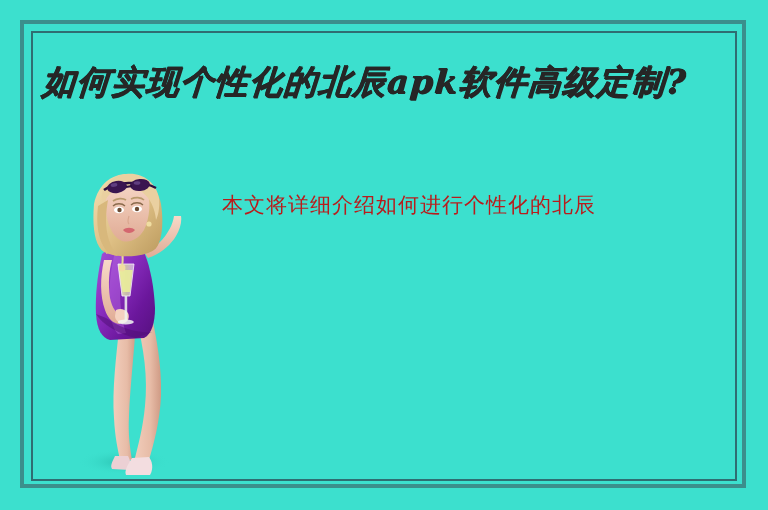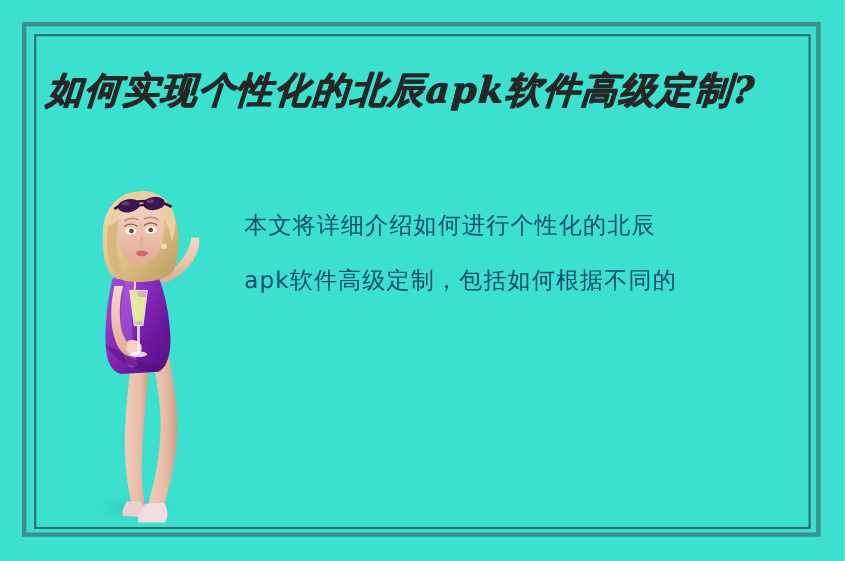--- a/index.html
+++ b/index.html
@@ -61,21 +61,21 @@
     transform: skewX(-4deg);
     transform-origin: left top;
   }
 
   
   .excerpt {
     position: absolute;
     left: 222px;
     top: 180px;
     width: 520px;
-    color: #0c4a6e;
+    color: #b91c1c;
     font-family: "DejaVu Sans", "Liberation Sans", sans-serif;
     font-size: 21px;
     line-height: 50px;
     letter-spacing: 1px;
   }
   .excerpt .ln { display: block; white-space: pre; }
 
   
   .figure {
     position: absolute;
@@ -91,21 +91,20 @@
 
 <div id="card">
 
   <div class="frame-outer"></div>
   <div class="frame-inner"></div>
 
   <div class="title">如何实现个性化的北辰apk软件高级定制?</div>
 
   <div class="excerpt">
     <span class="ln">本文将详细介绍如何进行个性化的北辰</span>
-    <span class="ln">apk软件高级定制，包括如何根据不同的</span>
   </div>
 
   <div class="figure">
     <svg viewBox="0 0 132 310" xmlns="http://www.w3.org/2000/svg" aria-hidden="true">
       <defs>
         <linearGradient id="gDress" x1="0" y1="0" x2="1" y2="1">
           <stop offset="0%" stop-color="#a556d8"></stop>
           <stop offset="38%" stop-color="#8a2ec0"></stop>
           <stop offset="70%" stop-color="#6b179c"></stop>
           <stop offset="100%" stop-color="#55107e"></stop>

